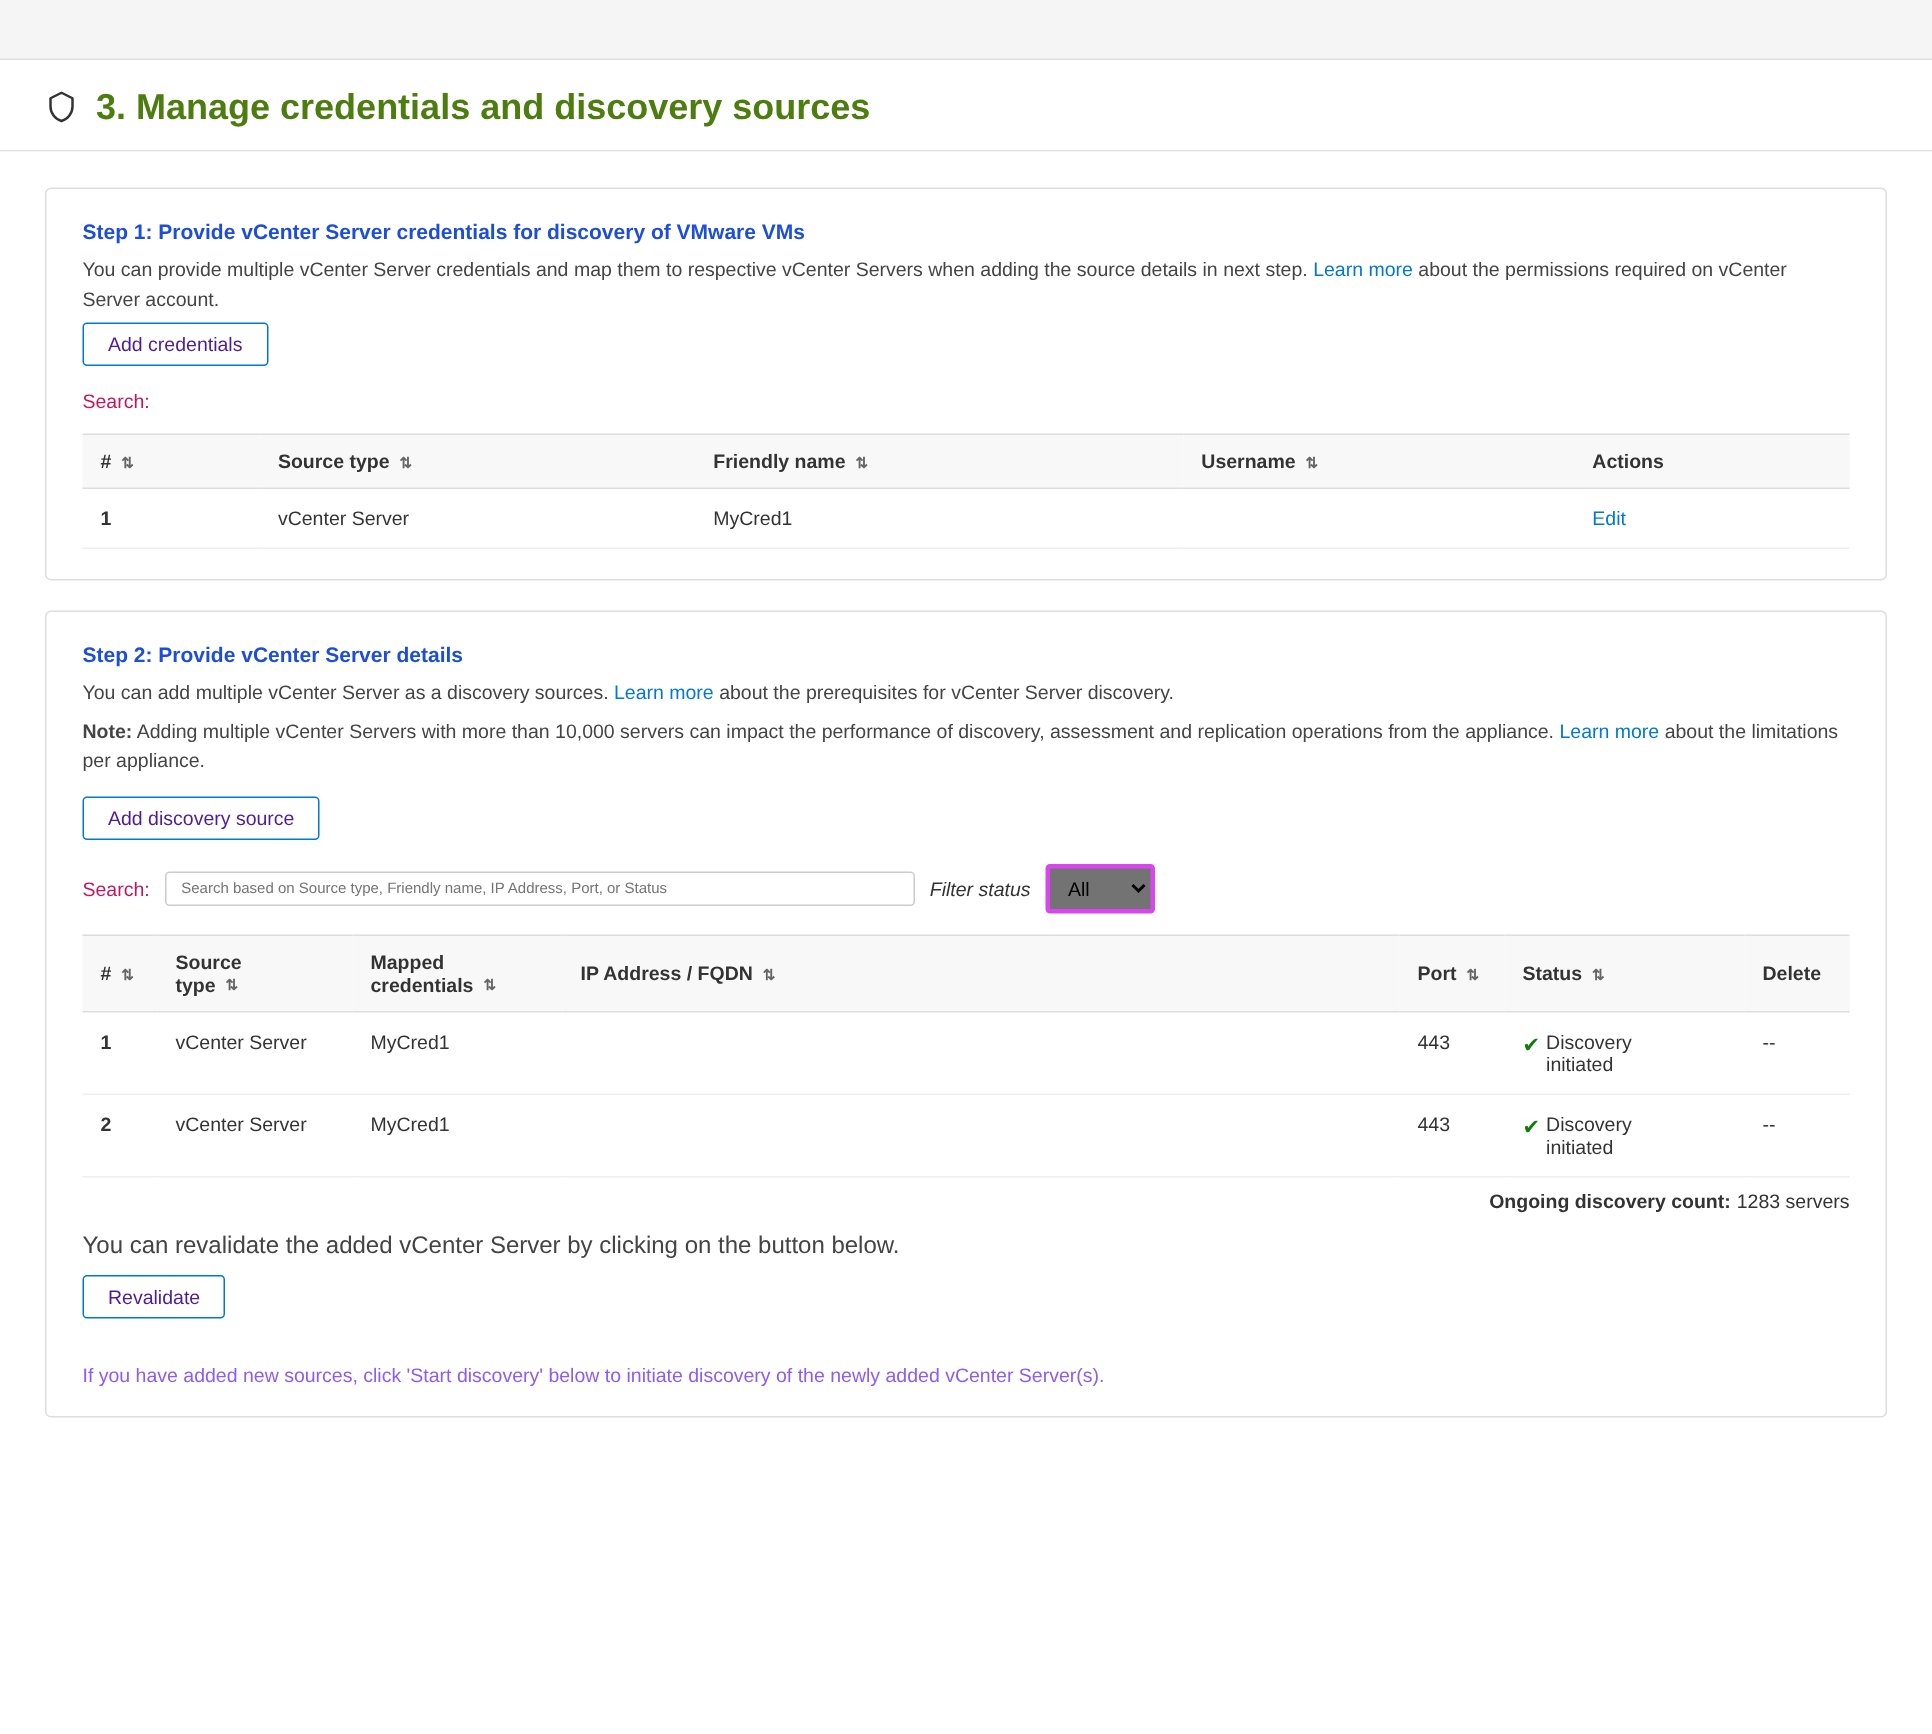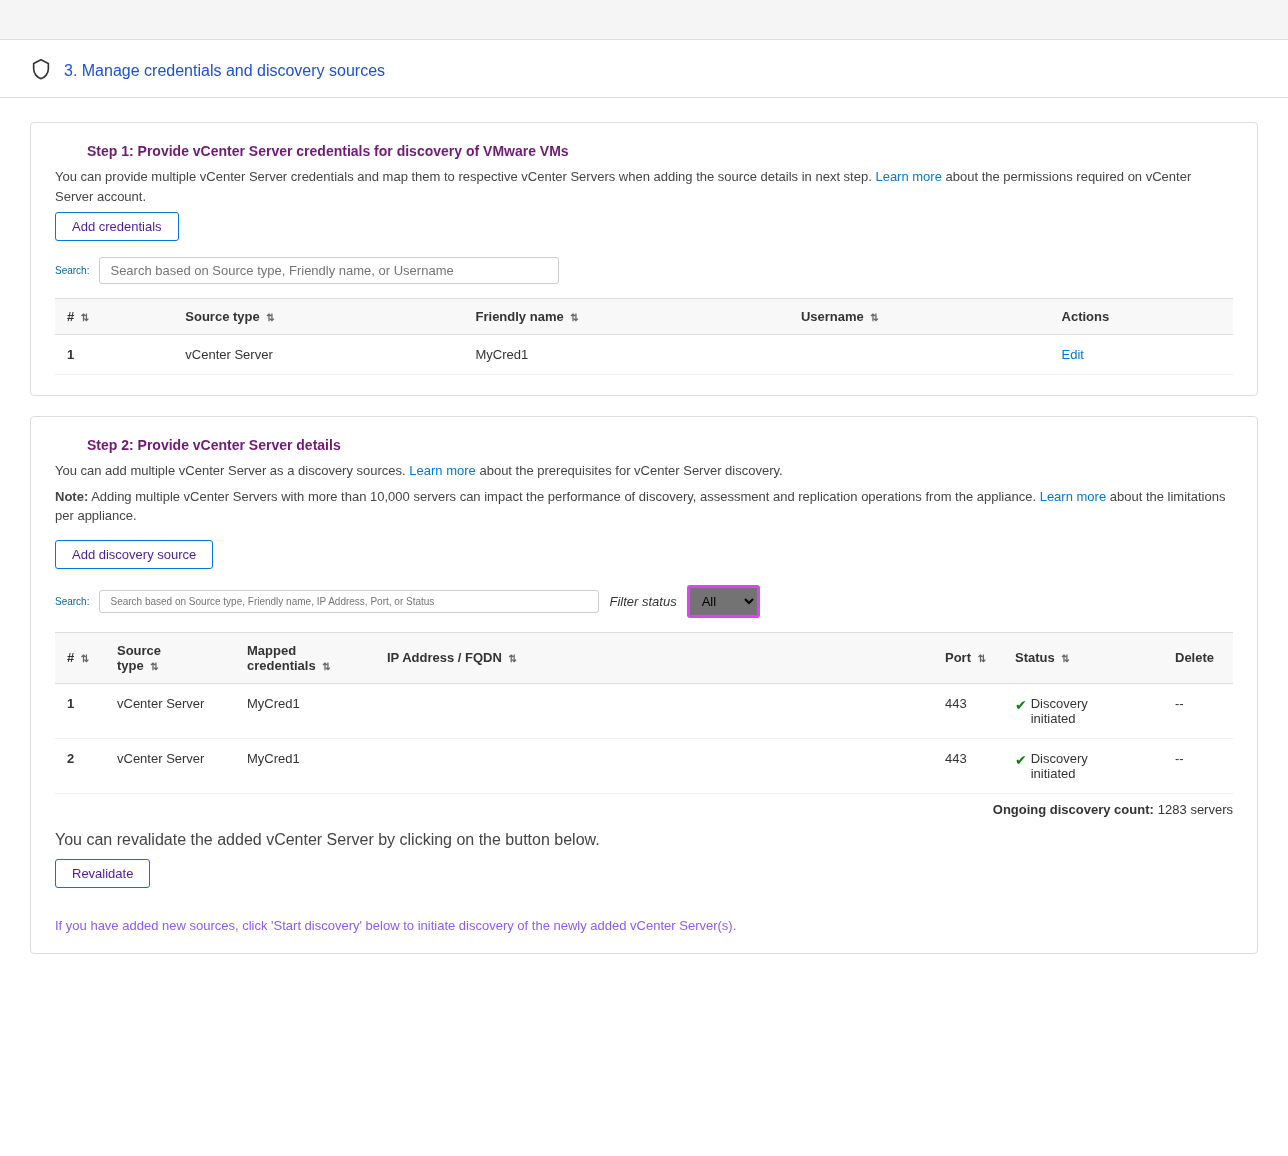--- a/index.html
+++ b/index.html
@@ -24,41 +24,40 @@
       align-items: center;
       padding: 18px 30px 14px 30px;
       border-bottom: 1px solid #ddd;
       gap: 12px;
     }
     .shield-icon svg {
       width: 22px;
       height: 22px;
     }
     .page-title {
-      font-size: 16px;
-      font-weight: 400;
-      color: #1d4ed8;
+      font-size: 24px;
+      font-weight: 700;
+      color: #4d7c0f;
     }
     .main-content {
       padding: 24px 30px;
       background: #fff;
     }
     .step-section {
       background: #fff;
       border: 1px solid #ddd;
       border-radius: 4px;
       padding: 20px 24px;
       margin-bottom: 20px;
     }
     .step-title {
       font-weight: 600;
       font-size: 14px;
       margin-bottom: 8px;
-      color: #701a75;
-      margin-left: 32px;
+      color: #1d4ed8;
     }
     .step-desc {
       font-size: 13px;
       color: #444;
       line-height: 1.5;
       margin-bottom: 6px;
     }
     .step-desc a, .step-note a {
       color: #0078d4;
       text-decoration: none;
@@ -82,22 +81,22 @@
       cursor: pointer;
       margin-bottom: 16px;
     }
     .search-row {
       display: flex;
       align-items: center;
       gap: 10px;
       margin-bottom: 14px;
     }
     .search-label {
-      font-size: 10px;
-      color: #0369a1;
+      font-size: 13px;
+      color: #be185d;
       white-space: nowrap;
     }
     .search-input {
       flex: 1;
       max-width: 460px;
       border: 1px solid #ccc;
       border-radius: 3px;
       padding: 5px 10px;
       font-size: 13px;
       color: #999;
@@ -233,21 +232,20 @@
       <p class="step-desc">
         <span>You can provide multiple vCenter Server credentials and map them to respective vCenter Servers when adding the source details in next step.</span>
         <a href="#">Learn more</a>
         <span> about the permissions required on vCenter Server account.</span>
       </p>
 
       <button class="btn-outline">Add credentials</button>
 
       <div class="search-row">
         <label class="search-label">Search:</label>
-        <input class="search-input" type="text" placeholder="Search based on Source type, Friendly name, or Username" style="">
       </div>
 
       <table>
         <thead>
           <tr>
             <th># <span class="sort-icon">⇅</span></th>
             <th>Source type <span class="sort-icon">⇅</span></th>
             <th>Friendly name <span class="sort-icon">⇅</span></th>
             <th>Username <span class="sort-icon">⇅</span></th>
             <th>Actions</th>

